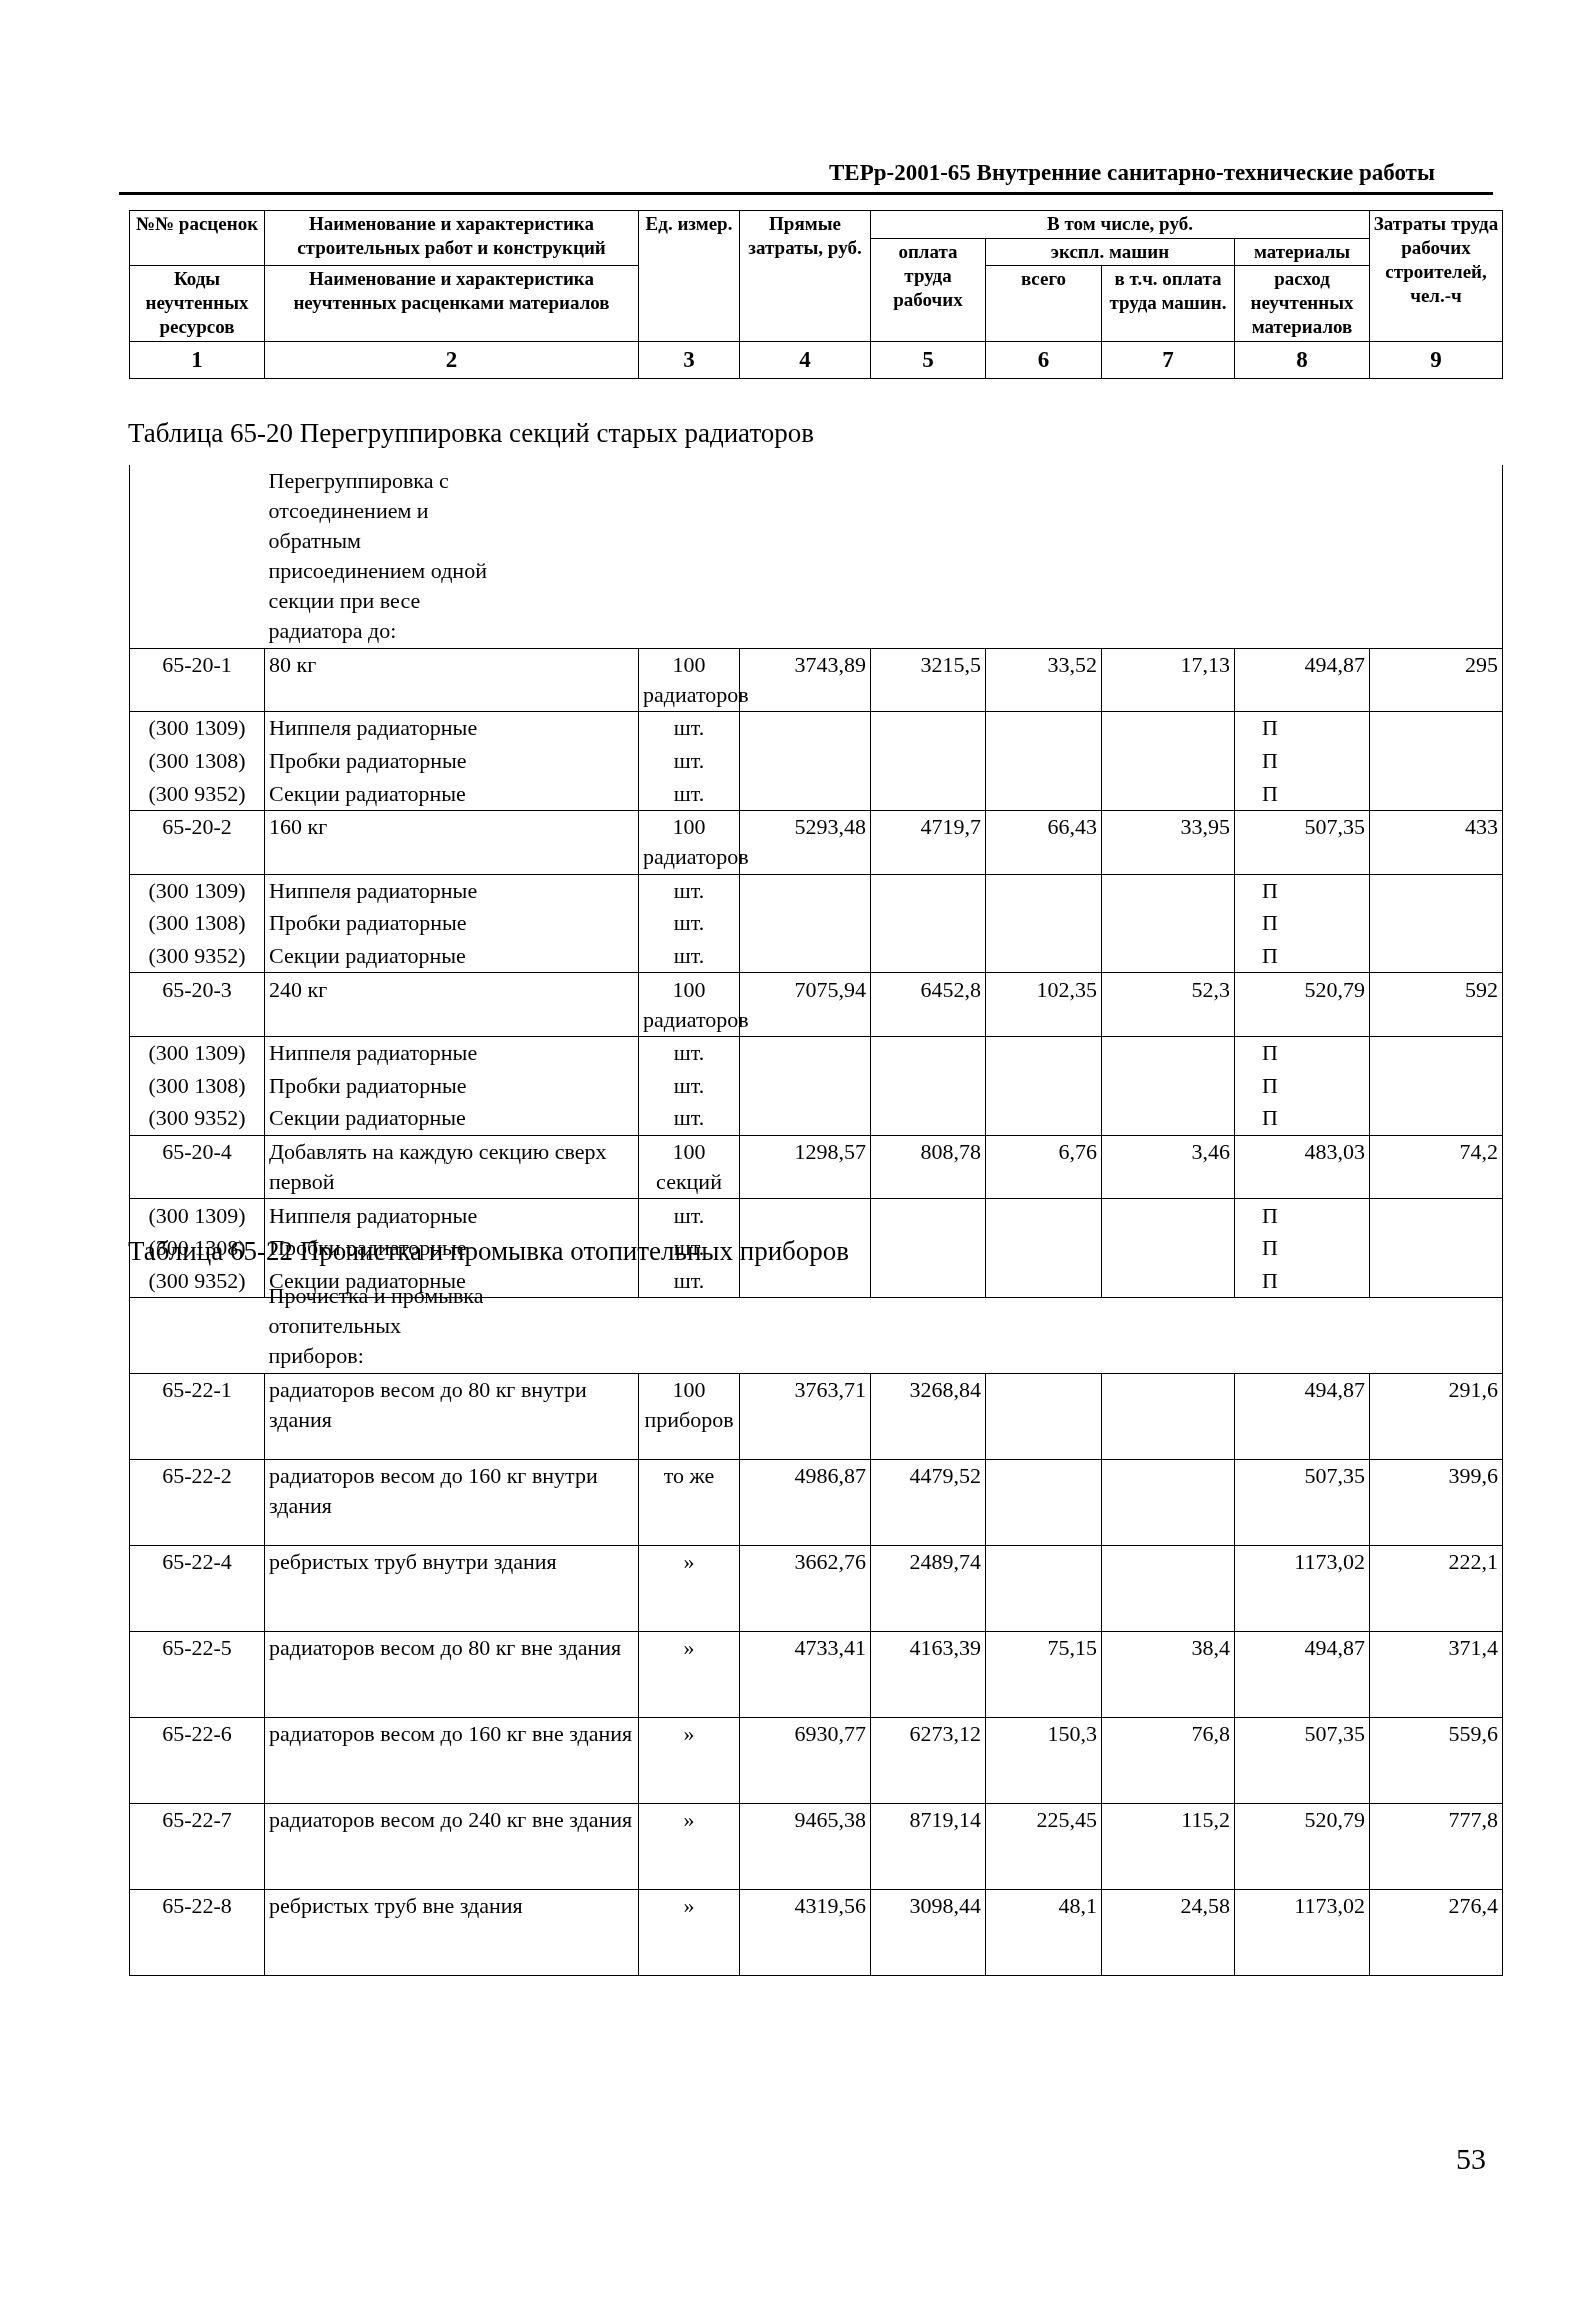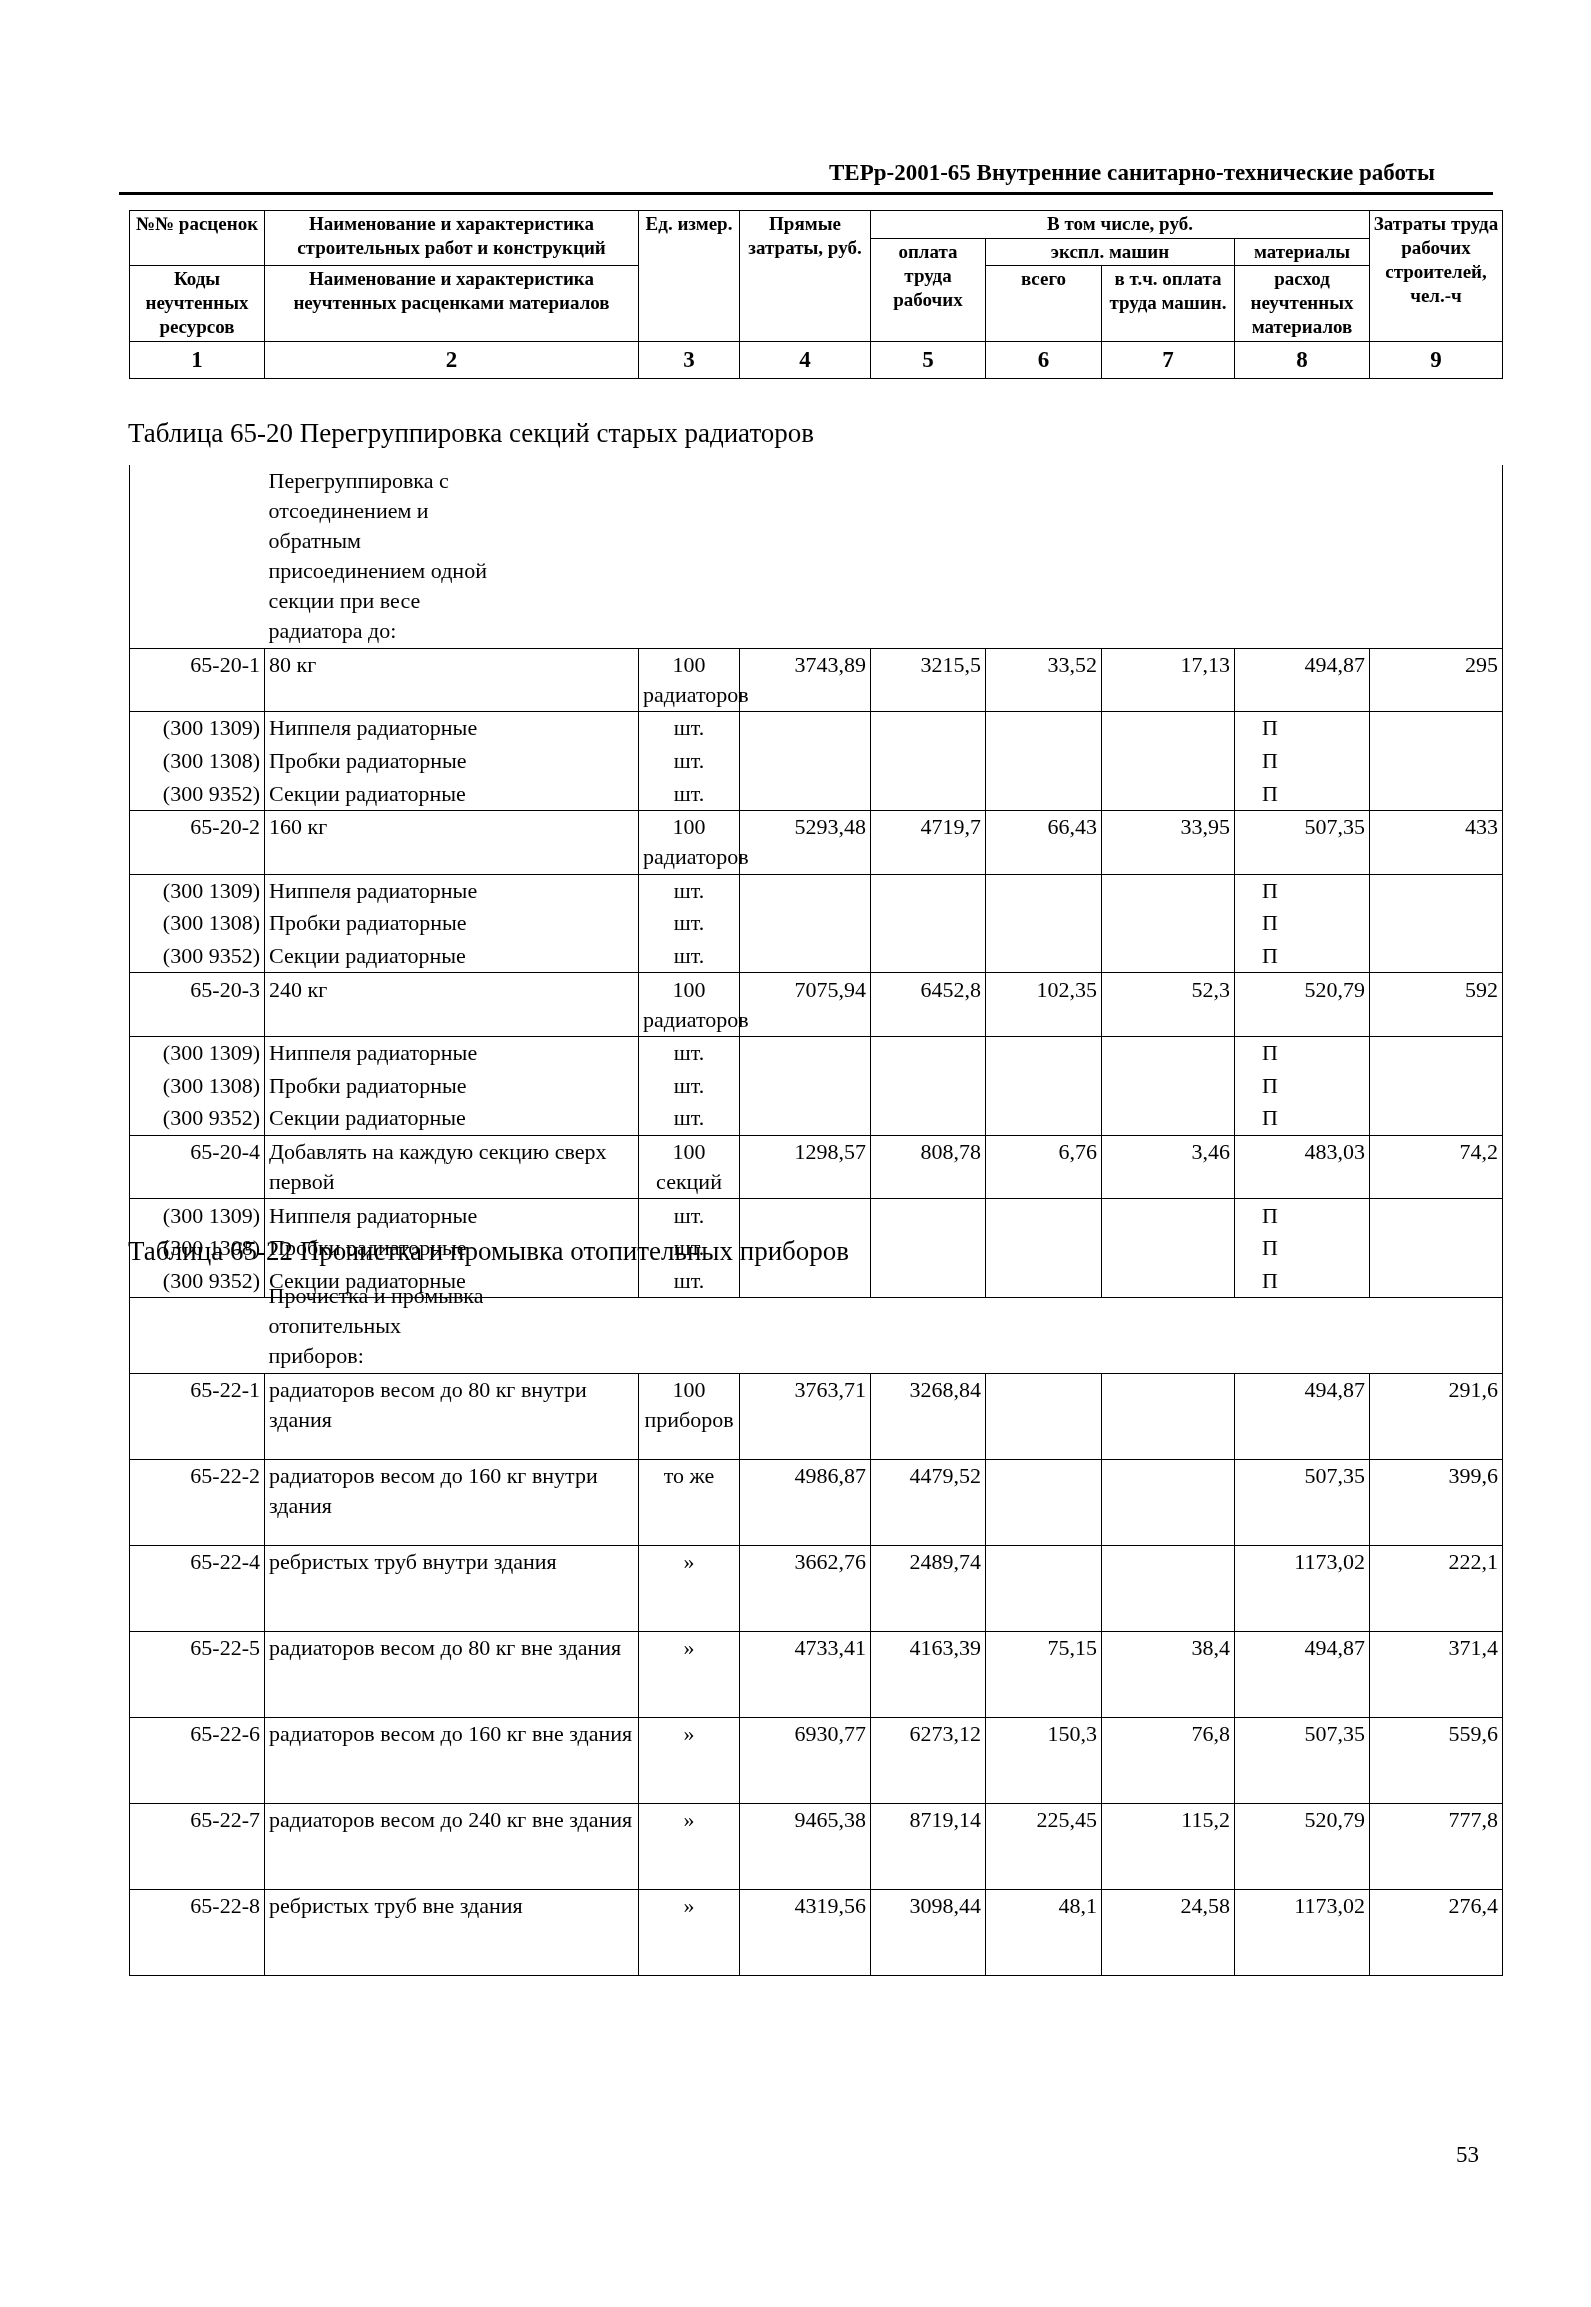--- a/index.html
+++ b/index.html
@@ -9,27 +9,27 @@
   table { border-collapse:collapse; position:absolute; left:129px; table-layout:fixed; }
   td, th { border:1.3px solid #000; padding:1.3px 4px; vertical-align:top; font-size:22px; line-height:30px; }
   .hdr th { font-weight:bold; font-size:19px; line-height:24px; text-align:center; vertical-align:top; padding:1.3px 2.7px; }
   .hdr .num th { font-size:23px; line-height:31px; padding:2.7px; }
   #hdr-table { top:210px; width:1371px; }
   .tbl-title { position:absolute; left:128px; font-size:27px; font-weight:normal; white-space:nowrap; }
   #t1-title { top:418px; }
   #t2-title { top:1236px; }
   #t1 { top:465px; width:1371px; }
   #t2 { top:1280px; width:1371px; }
-  td.code { text-align:right; }
+  td.code { text-align:center; }
   td.r { text-align:right; }
   td.c { text-align:center; }
   td.mat { padding-left:27px; }
   .sub td { border-top:none; border-bottom:none; }
   .nb { border-top:none !important; border-bottom:none !important; }
-  .page-num { position:absolute; left:1456px; top:2142px; font-size:23px; }
+  .page-num { position:absolute; left:1456px; top:2142px; font-size:30px; }
 </style>
 </head>
 <body>
 
 <div class="running-head">ТЕРр-2001-65  Внутренние санитарно-технические работы</div>
 <div class="head-rule"></div>
 
 <table id="hdr-table" class="hdr">
   <colgroup>
     <col style="width:135px">

